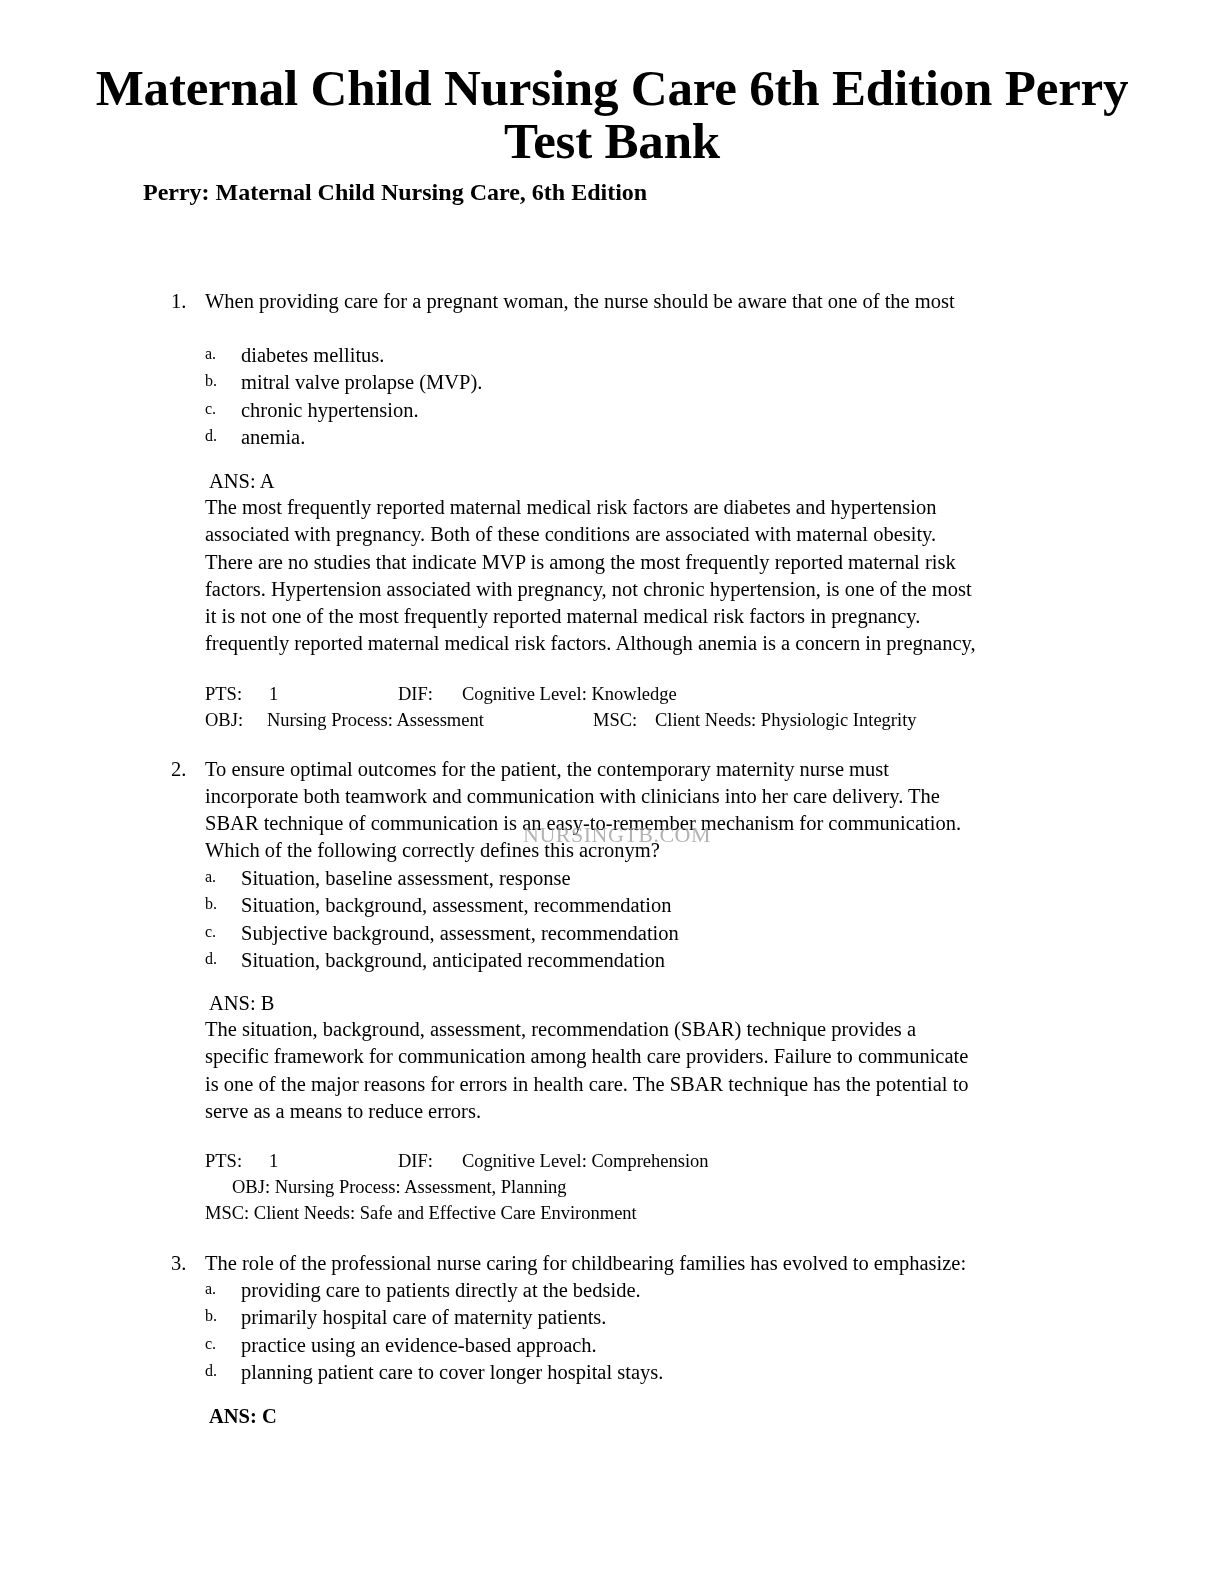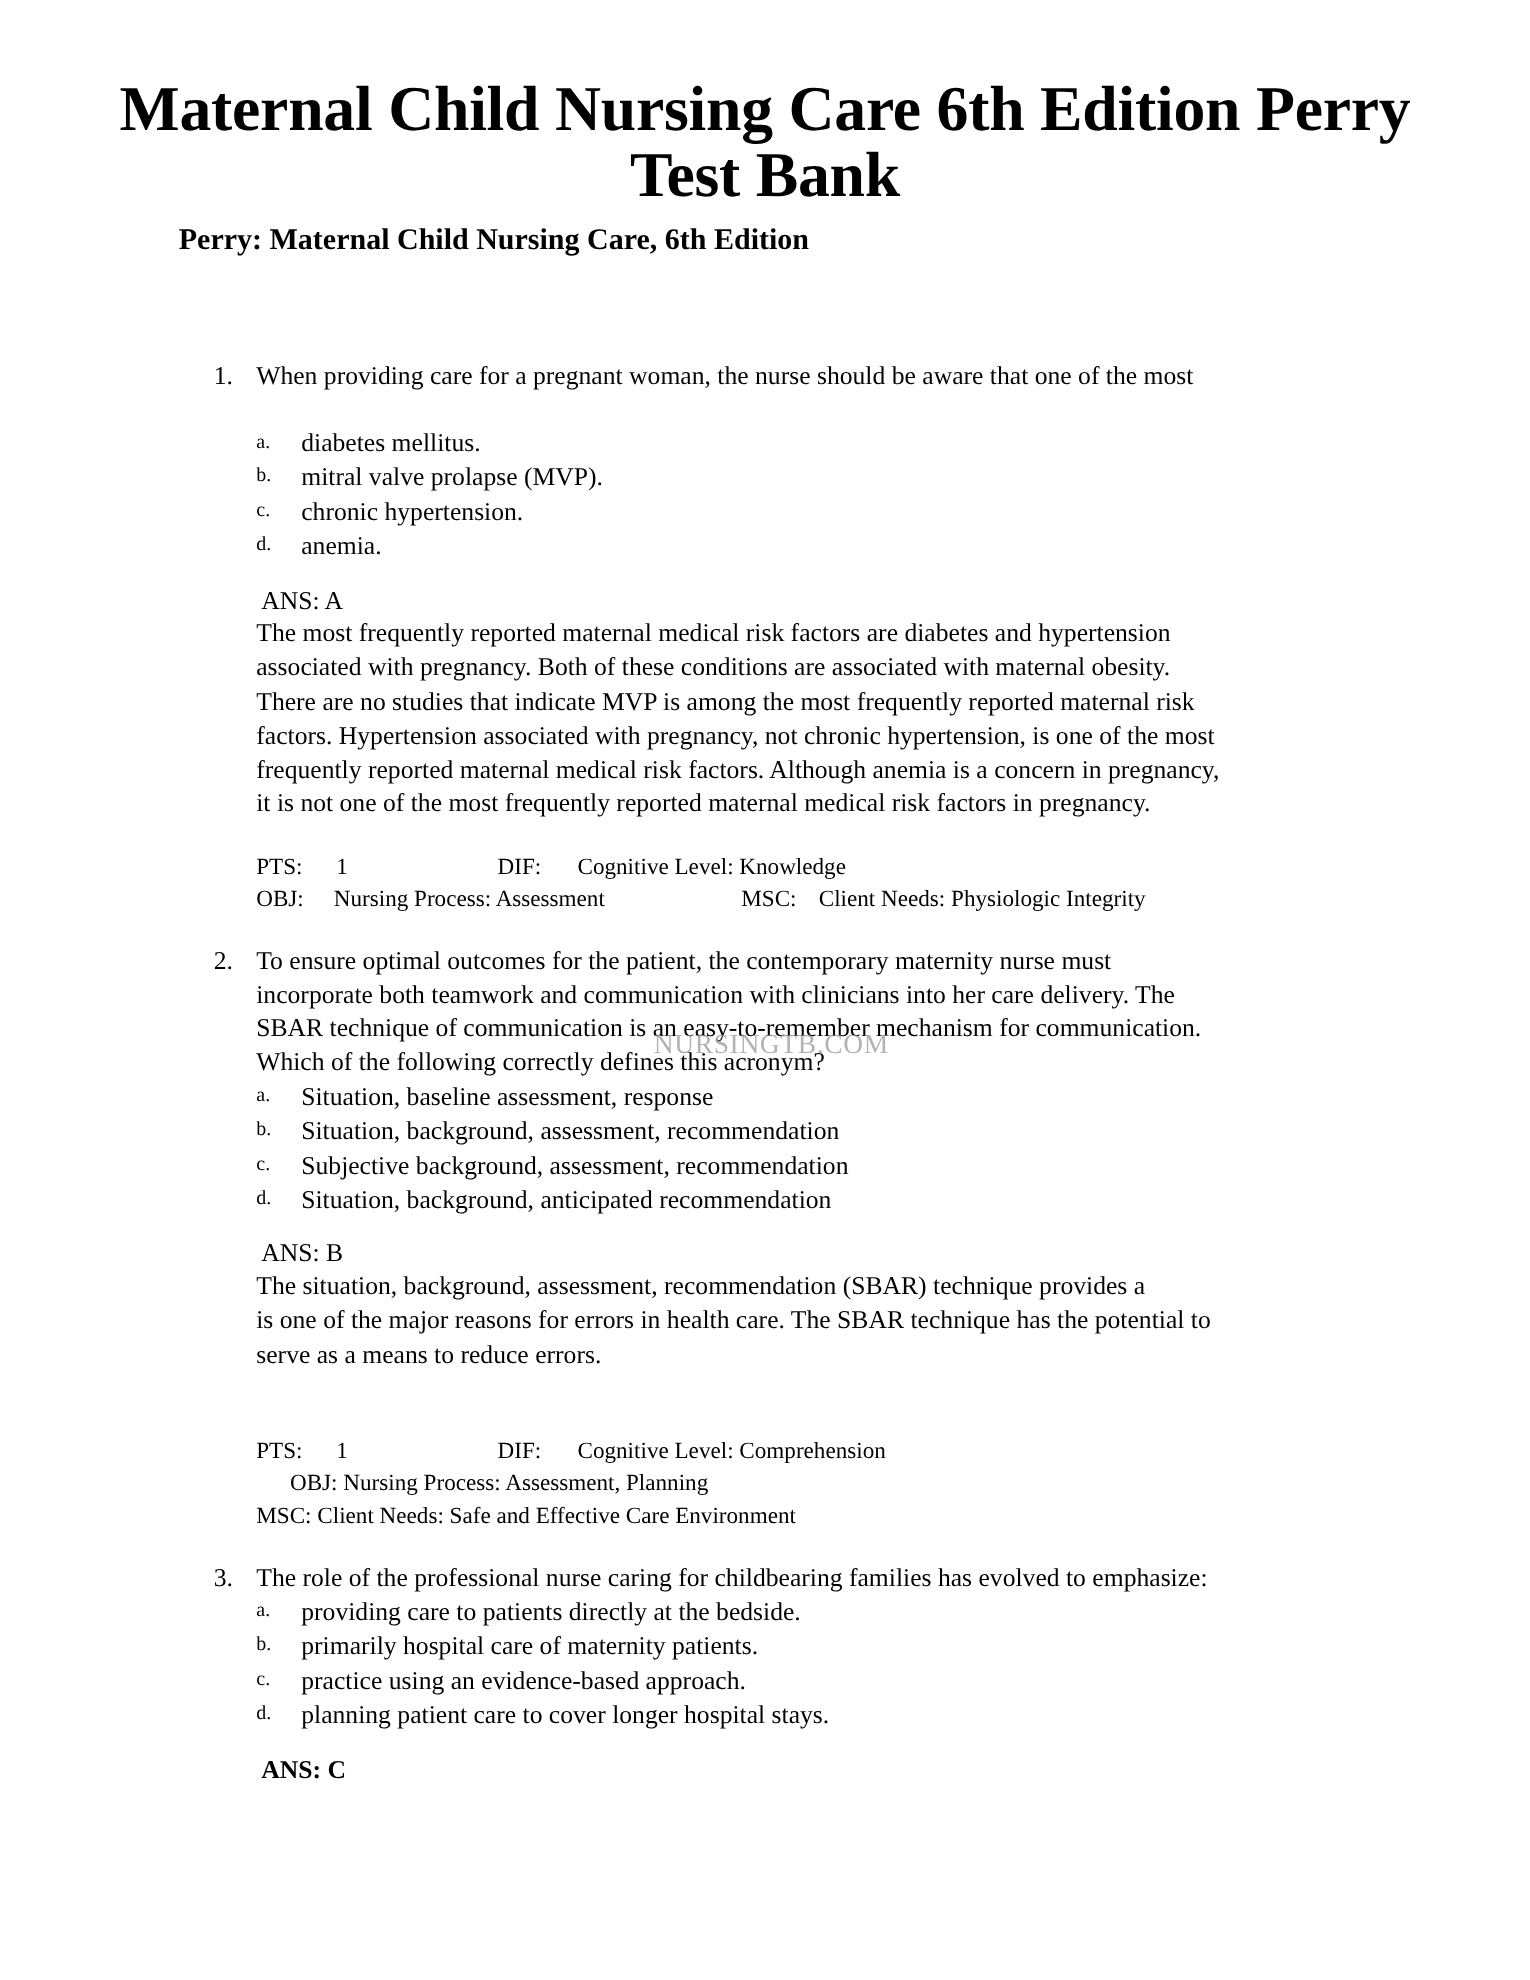--- a/index.html
+++ b/index.html
@@ -173,22 +173,22 @@
         <span class="opt-letter">d.</span>
         <span class="opt-text">anemia.</span>
       </div>
     </div>
     <div class="ans" style="top:180px;">ANS: A</div>
     <div class="rationale" style="top:206px;">
       <span class="ln">The most frequently reported maternal medical risk factors are diabetes and hypertension</span>
       <span class="ln">associated with pregnancy. Both of these conditions are associated with maternal obesity.</span>
       <span class="ln">There are no studies that indicate MVP is among the most frequently reported maternal risk</span>
       <span class="ln">factors. Hypertension associated with pregnancy, not chronic hypertension, is one of the most</span>
+      <span class="ln">it is not one of the most frequently reported maternal medical risk factors in pregnancy.</span>
       <span class="ln">frequently reported maternal medical risk factors. Although anemia is a concern in pregnancy,</span>
-      <span class="ln">it is not one of the most frequently reported maternal medical risk factors in pregnancy.</span>
     </div>
     <div class="meta" style="top:393px;">
       <div class="row">
         <span class="cell" style="left:0;">PTS:</span>
         <span class="cell" style="left:64px;">1</span>
         <span class="cell" style="left:193px;">DIF:</span>
         <span class="cell" style="left:257px;">Cognitive Level: Knowledge</span>
       </div>
       <div class="row">
         <span class="cell" style="left:0;">OBJ:</span>
@@ -221,20 +221,21 @@
         <span class="opt-text">Subjective background, assessment, recommendation</span>
       </div>
       <div class="opt">
         <span class="opt-letter">d.</span>
         <span class="opt-text">Situation, background, anticipated recommendation</span>
       </div>
     </div>
     <div class="ans" style="top:234px;">ANS: B</div>
     <div class="rationale" style="top:260px;">
       <span class="ln">The situation, background, assessment, recommendation (SBAR) technique provides a</span>
+      <span class="ln">specific framework for communication among health care providers. Failure to communicate</span>
       <span class="ln">is one of the major reasons for errors in health care. The SBAR technique has the potential to</span>
       <span class="ln">serve as a means to reduce errors.</span>
     </div>
     <div class="meta" style="top:392px;">
       <div class="row">
         <span class="cell" style="left:0;">PTS:</span>
         <span class="cell" style="left:64px;">1</span>
         <span class="cell" style="left:193px;">DIF:</span>
         <span class="cell" style="left:257px;">Cognitive Level: Comprehension</span>
       </div>

